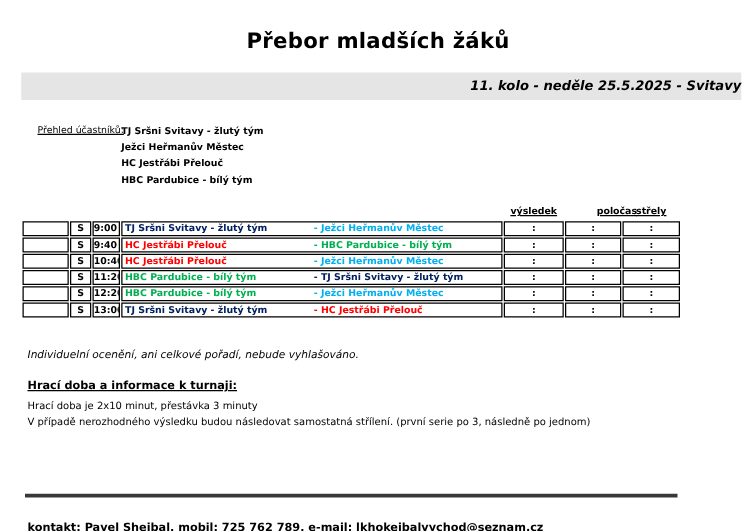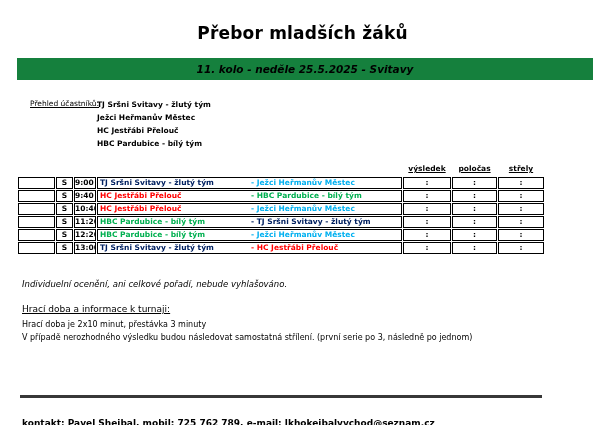--- a/index.html
+++ b/index.html
@@ -38,21 +38,21 @@
   }
   #participants-list .p-item { height:13px; line-height:13px; }
 
   .colhead {
     top:164px;
     font-size:7.5px; font-weight:bold;
     text-align:center;
     text-decoration:underline;
   }
   #colhead-result { left:403px; width:48px; }
-  #colhead-half   { left:452px; width:45px; }
+  #colhead-half   { left:471px; width:45px; }
   #colhead-shots  { left:498px; width:46px; }
 
   #match-table-wrap { top:176px; left:17px; }
   table#match-table {
     border-collapse:separate;
     border-spacing:1px;
     table-layout:fixed;
     width:528px;
   }
   #match-table td {
@@ -71,21 +71,21 @@
   td.c-colon { text-align:center; }
   .home-team { display:inline-block; width:151px; overflow:hidden; white-space:nowrap; vertical-align:top; }
   .away-team { display:inline-block; overflow:hidden; white-space:nowrap; vertical-align:top; }
 
   #note-individual {
     top:279px; left:22px;
     font-size:8.5px; font-weight:normal; font-style:italic;
   }
   #info-heading {
     top:304px; left:22px;
-    font-size:9px; font-weight:normal;
+    font-size:9px; font-weight:bold;
     text-decoration:underline;
   }
   #info-lines {
     top:318px; left:22px;
     font-size:8px;
   }
   #info-lines .info-line { height:13px; line-height:13px; white-space:nowrap; }
 
   #footer-divider {
     top:395px; left:20px; width:522px; height:2.5px;
@@ -94,21 +94,21 @@
   #contact-line {
     top:418px; left:22px;
     font-size:9px; font-weight:bold;
   }
 </style>
 </head>
 <body>
 
 <div id="page-title" class="abs">Přebor mladších žáků</div>
 
-<div id="round-banner" class="abs" style="background: #15803d;">11. kolo - neděle 25.5.2025 - Svitavy</div>
+<div id="round-banner" class="abs" style="background: #e5e5e5; text-align: right;">11. kolo - neděle 25.5.2025 - Svitavy</div>
 
 <div id="participants-label" class="abs">Přehled účastníků:</div>
 
 <div id="participants-list" class="abs">
   <div class="p-item">TJ Sršni Svitavy - žlutý tým</div>
   <div class="p-item">Ježci Heřmanův Městec</div>
   <div class="p-item">HC Jestřábi Přelouč</div>
   <div class="p-item">HBC Pardubice - bílý tým</div>
 </div>
 

